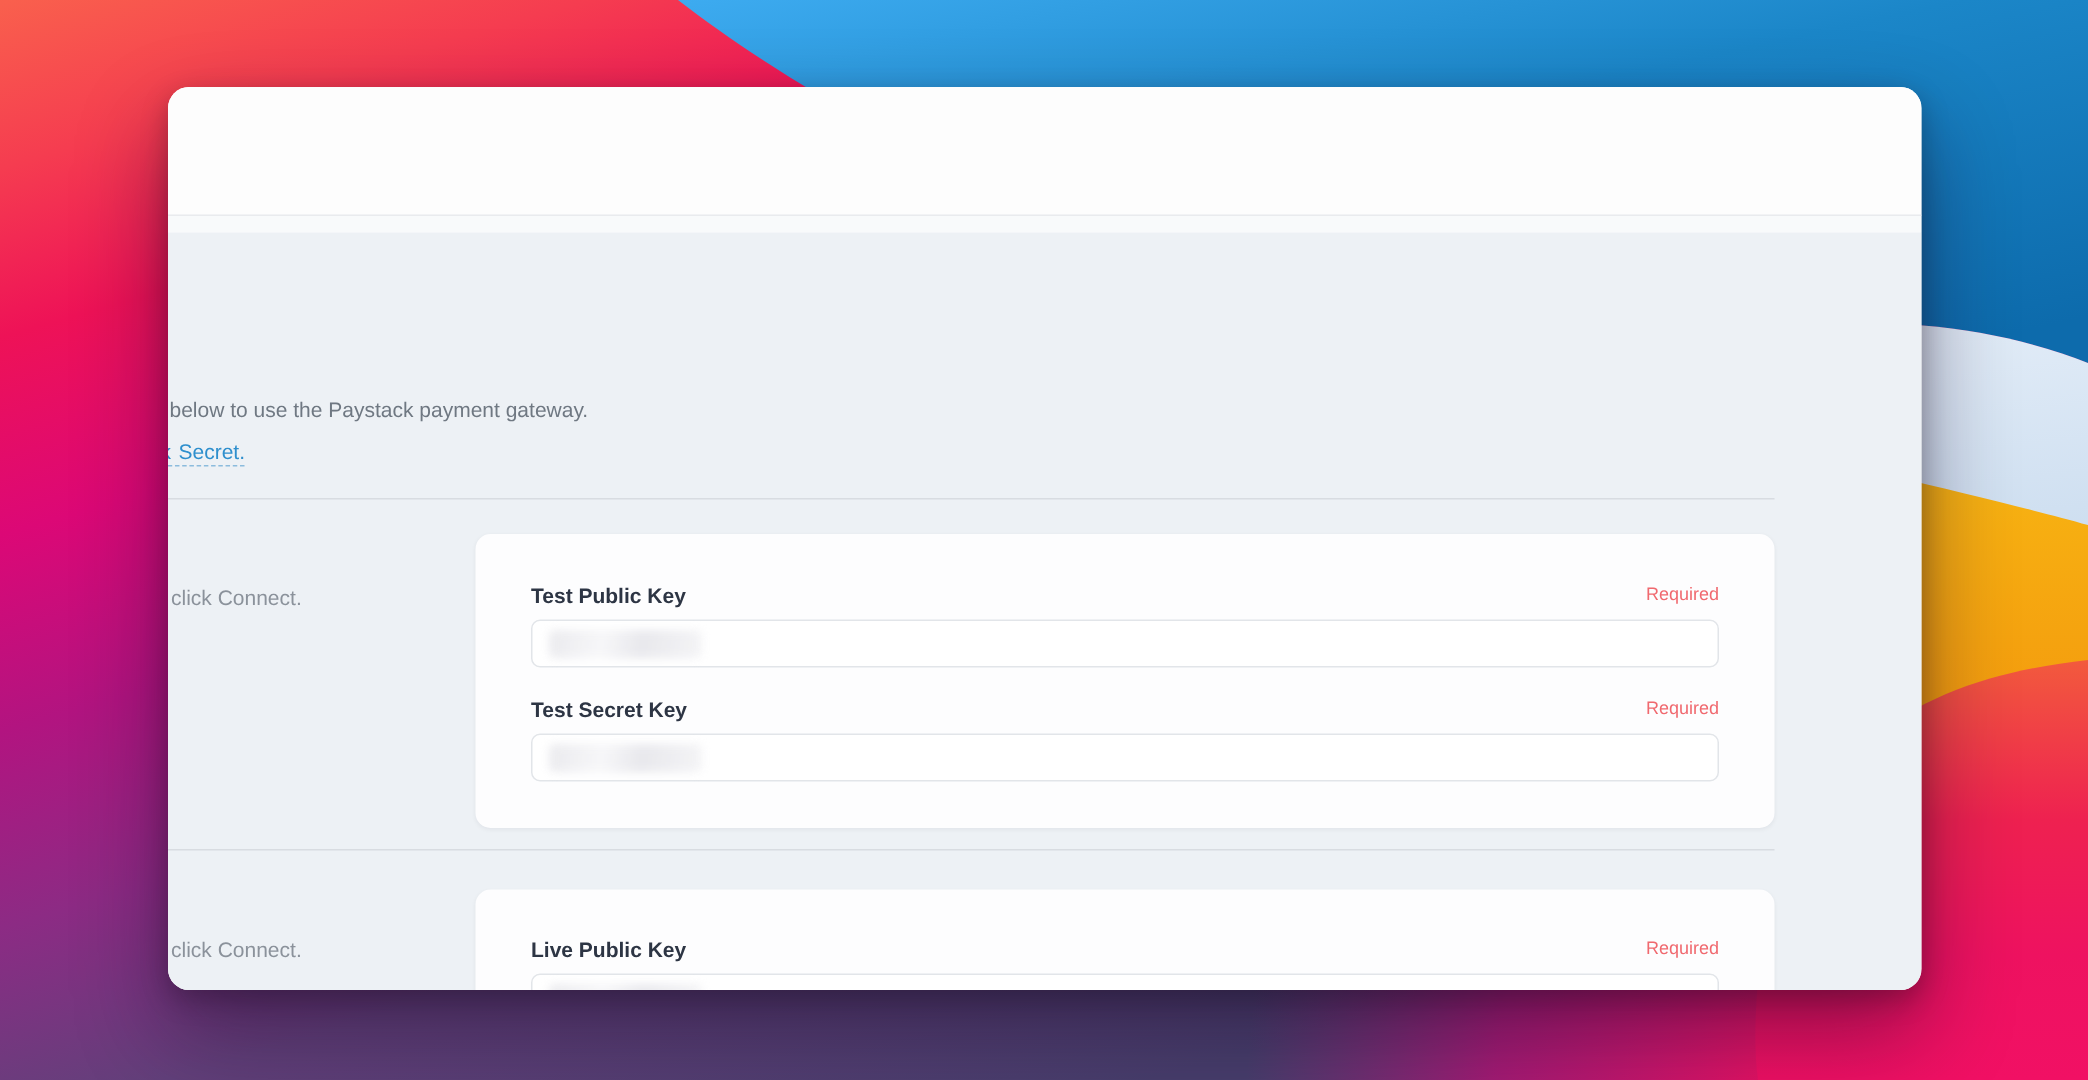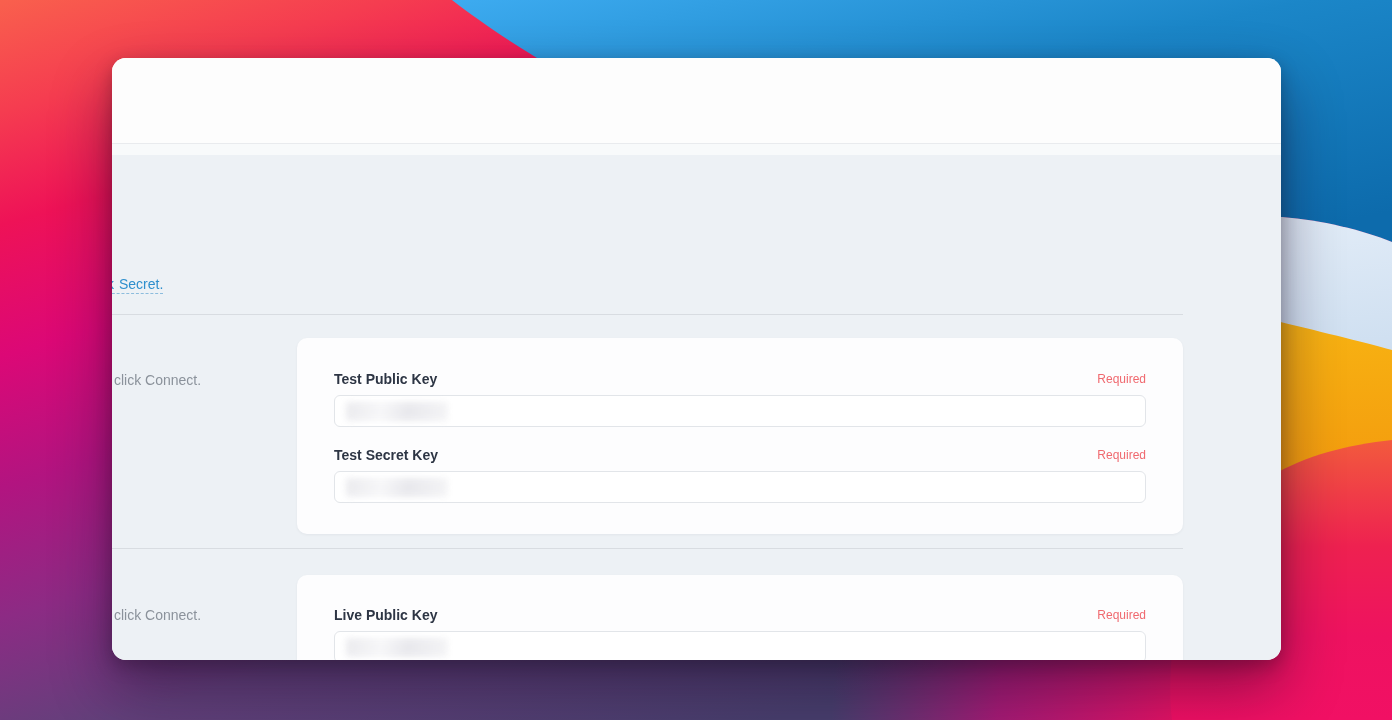--- a/index.html
+++ b/index.html
@@ -20,31 +20,31 @@
 
   .desc { margin-left:1px; font-size:14px; line-height:17px; color:#6f7882; }
   .link-row { margin-top:10px; line-height:18px; white-space:nowrap; }
   .link-row a { margin-left:-5px; font-size:14px; color:#2e8fcd; text-decoration:none;
                 border-bottom:1px dashed #8cbcdd; padding-bottom:1px; cursor:pointer; }
   .frag { margin-right:5px; }
 
   hr.divider { border:none; border-top:1px solid #d8dce1; margin:21px 98px 0 0; }
   hr.divider.between { margin-top:14px; }
 
-  .section { display:flex; margin-top:23px; }
+  .section { display:flex; margin-top:23px;gap:20px; }
   .section.second { margin-top:26px; }
   .side { width:185px; flex:none; padding:34px 10px 0 2px; font-size:14px;
           line-height:17px; color:#8b929b; white-space:nowrap; overflow:hidden; }
   .section.second .side { padding-top:32px; }
   .card { flex:1; margin-right:98px; background:#fdfdfe; border-radius:10px;
           padding:33px 37px 31px; box-shadow:0 1px 3px rgba(16,25,40,.05); }
   .section.second .card { padding-top:32px; }
 
   .field + .field { margin-top:20px; }
-  .label-row { display:flex; justify-content:space-between; align-items:center;
+  .label-row { display:flex; justify-content:space-between; align-items:flex-start;
                margin-bottom:8px; }
   .field-label { font-size:14px; font-weight:600; color:#2d3544; }
   .required { font-size:12px; color:#f0696f; }
   .text-input { position:relative; height:32px; border:1px solid #e2e5e9;
                 border-radius:6px; background:#ffffff; cursor:text; }
   .redacted { position:absolute; left:11px; top:6px; width:102px; height:19px;
               border-radius:4px; filter:blur(3px); opacity:.85;
               background:linear-gradient(100deg,#e7e7eb 0%,#f6f6f8 35%,#e5e5ea 60%,#f3f3f5 100%); }
 </style>
 </head>
@@ -99,20 +99,21 @@
     <path fill="url(#gRed)" d="M1392,440 C1338,446 1286,460 1246,494 C1208,527 1182,574 1174,634 C1170,668 1169,698 1172,720 L1392,720 Z"></path>
   </svg>
 
   <div class="window">
     <div class="win-header"></div>
     <div class="win-subbar"></div>
 
     <div class="win-content">
 
       <div class="intro">
+        <p class="desc">below to use the Paystack payment gateway.</p>
         <p class="link-row">
           <a>
             <span class="frag">k</span><span>Secret.</span>
           </a>
         </p>
       </div>
 
       <hr class="divider">
 
       <div class="section">

